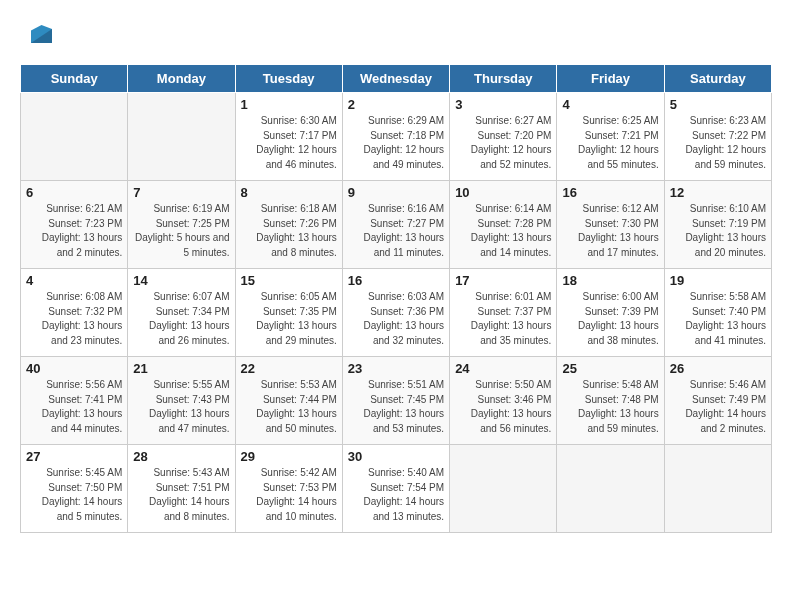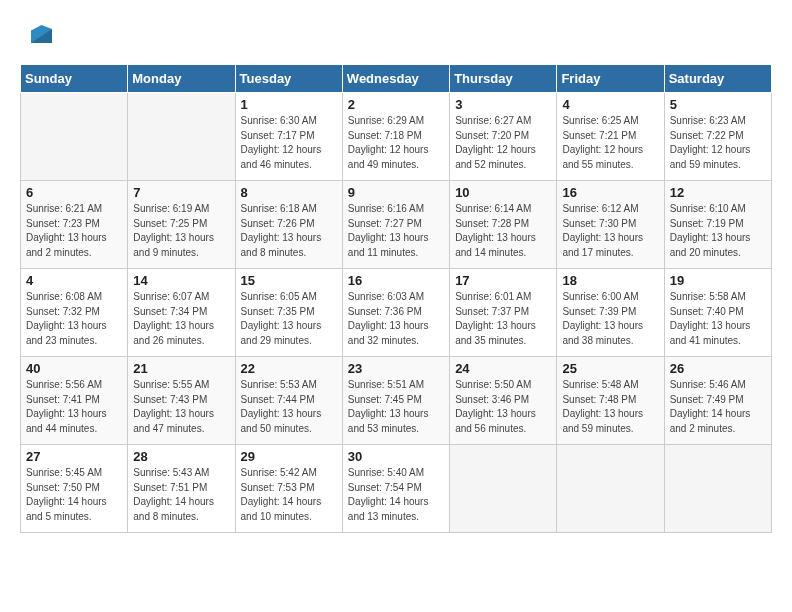--- a/index.html
+++ b/index.html
@@ -50,21 +50,21 @@
       width: 100%;
       border-collapse: collapse;
       table-layout: fixed;
     }
     thead th {
       background: #2e6da4;
       color: #fff;
       font-size: 13px;
       font-weight: bold;
       padding: 6px 4px;
-      text-align: left;
+      text-align: center;
       border: 1px solid #fff;
     }
     td {
       border: 1px solid #ccc;
       vertical-align: top;
       padding: 4px 5px;
       font-size: 10.5px;
       color: #333;
       height: 88px;
       background: #fff;
@@ -76,20 +76,21 @@
       font-size: 13px;
       font-weight: bold;
       color: #222;
       display: block;
       margin-bottom: 2px;
     }
     .cell-text {
       font-size: 10px;
       color: #444;
       line-height: 1.45;
+      text-align: right;
     }
     tr:nth-child(even) td {
       background: #f9f9f9;
     }
     tr:nth-child(even) td.empty {
       background: #f0f0f0;
     }
   </style>
 </head>
 <body>
@@ -179,21 +180,21 @@
             <div>Sunrise: 6:21 AM</div>
             <div>Sunset: 7:23 PM</div>
             <div>Daylight: 13 hours and 2 minutes.</div>
           </div>
         </td>
         <td>
           <span class="day-num">7</span>
           <div class="cell-text">
             <div>Sunrise: 6:19 AM</div>
             <div>Sunset: 7:25 PM</div>
-            <div>Daylight: 13 hours and 9 minutes.</div>
+            <div>Daylight: 5 hours and 5 minutes.</div>
           </div>
         </td>
         <td>
           <span class="day-num">8</span>
           <div class="cell-text">
             <div>Sunrise: 6:18 AM</div>
             <div>Sunset: 7:26 PM</div>
             <div>Daylight: 13 hours and 8 minutes.</div>
           </div>
         </td>

